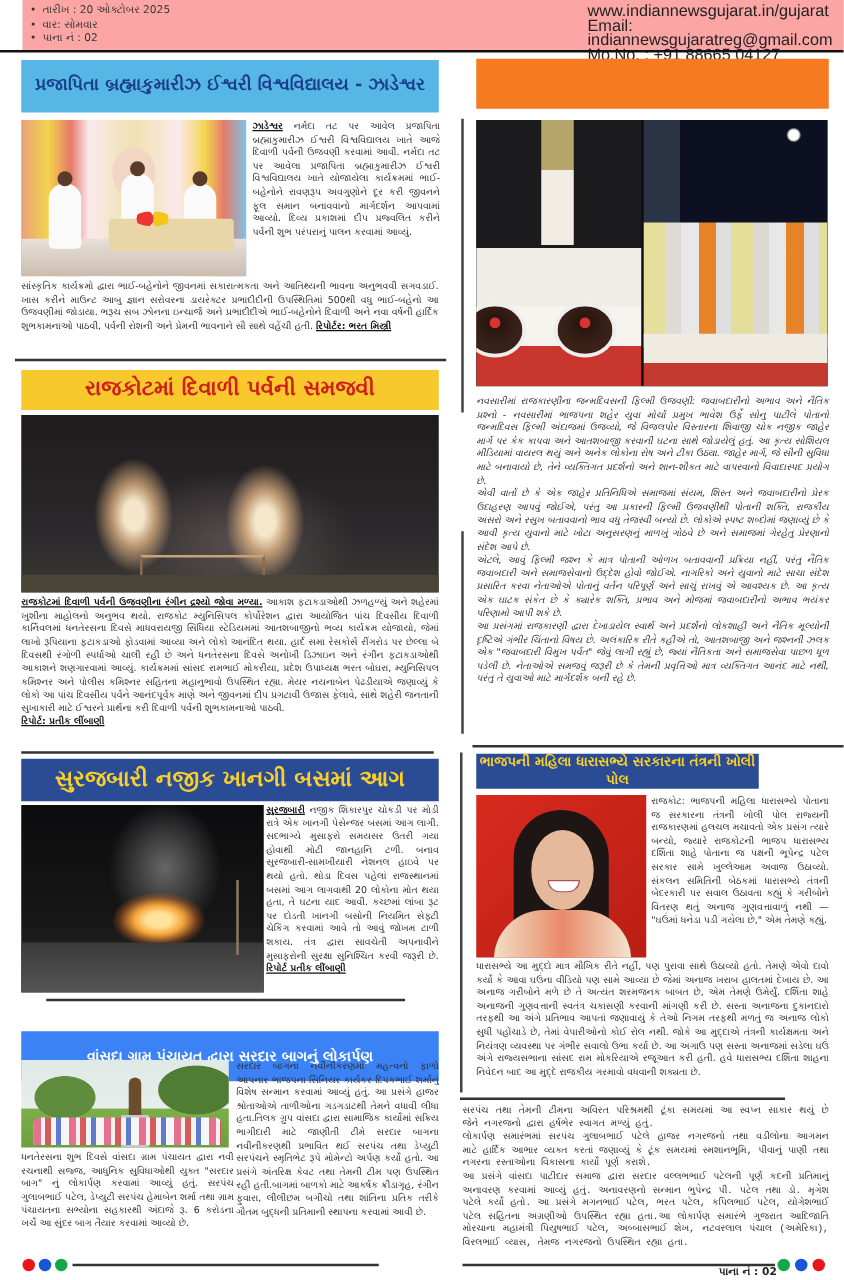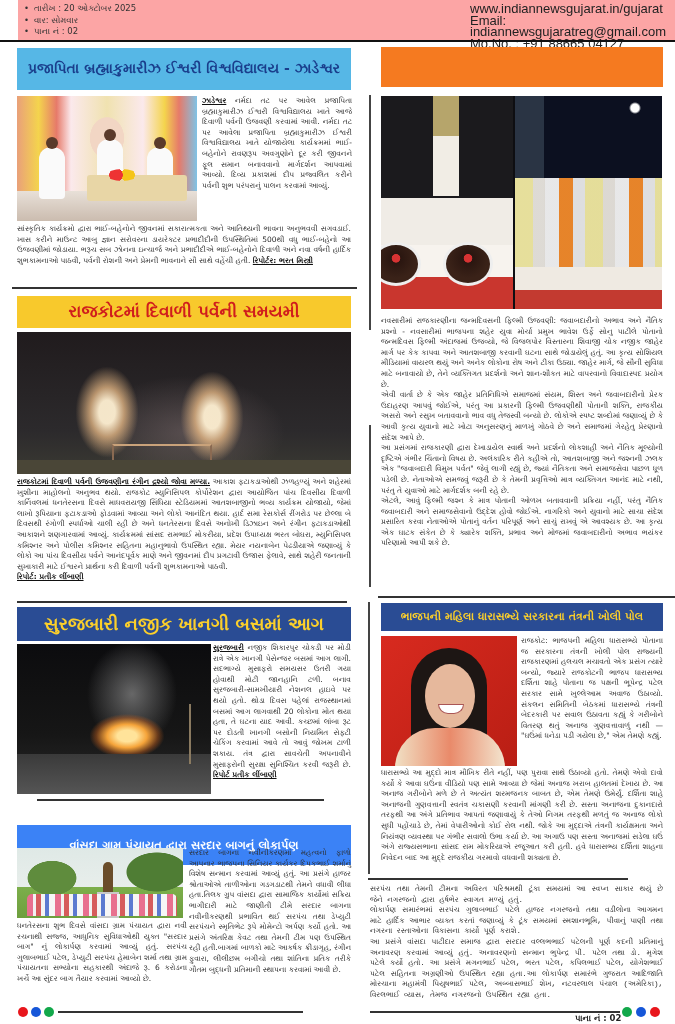--- a/index.html
+++ b/index.html
@@ -16,21 +16,21 @@
   .meta-right { left: 452px; top: 3px; font-size: 13px; line-height: 11.5px; color: #222; font-family: "Liberation Sans", sans-serif; }
   .hdr-rule { left: 0; top: 40px; width: 675px; height: 2px; background: #111; }
 
   
   .banner { display: flex; align-items: center; justify-content: center; text-align: center; font-weight: bold; line-height: 1.25; }
   .b-blue { left: 17px; top: 48px; width: 334px; height: 42px; background: #56b7e6; color: #1a3e8c; font-size: 14px; }
   .b-yellow { left: 17px; top: 296px; width: 334px; height: 32px; background: #f8c92c; color: #d01d1d; font-size: 17px; }
   .b-navy { left: 17px; top: 607px; width: 334px; height: 34px; background: #2a4c94; color: #fbcf2b; font-size: 18px; }
   .b-blue2 { left: 17px; top: 805px; width: 334px; height: 40px; background: #3b82f6; color: #fff; font-size: 11.5px; margin-top: 20px; }
   .b-orange { left: 381px; top: 47px; width: 282px; height: 40px; background: #f57a20; color: #1a1a1a; font-size: 12px; }
-  .b-navy2 { left: 381px; top: 603px; width: 282px; height: 28px; background: #2a4c94; color: #fbcf2b; font-size: 11px; }
+  .b-navy2 { left: 381px; top: 603px; width: 226px; height: 28px; background: #2a4c94; color: #fbcf2b; font-size: 11px; }
 
   
   .txt { font-size: 7.5px; line-height: 10.6px; text-align: justify; color: #2b2b2b; }
   .txt b { color: #111; text-decoration: underline; }
   .rule { height: 2px; background: #333; }
   .vrule { width: 2px; background: #444; }
 
   
   .img { overflow: hidden; }
   .img-bk {
@@ -130,21 +130,21 @@
   <div class="p" style="left:22px"></div>
   <div class="p" style="left:80px;bottom:30px"></div>
   <div class="p" style="left:130px"></div>
   <div class="table"></div>
   <div class="flowers"></div>
 </div>
 <div class="abs txt" style="left:202px;top:96px;width:150px;"><b>ઝાડેશ્વર</b><span> નર્મદા તટ પર આવેલ પ્રજાપિતા બ્રહ્માકુમારીઝ ઈશ્વરી વિશ્વવિદ્યાલય ખાતે આજે દિવાળી પર્વની ઉજવણી કરવામાં આવી. નર્મદા તટ પર આવેલા પ્રજાપિતા બ્રહ્માકુમારીઝ ઈશ્વરી વિશ્વવિદ્યાલય ખાતે યોજાયેલા કાર્યક્રમમાં ભાઈ-બહેનોને રાવણરૂપ અવગુણોને દૂર કરી જીવનને ફૂલ સમાન બનાવવાનો માર્ગદર્શન આપવામાં આવ્યો. દિવ્ય પ્રકાશમાં દીપ પ્રજ્વલિત કરીને પર્વની શુભ પરંપરાનું પાલન કરવામાં આવ્યું.</span></div>
 <div class="abs txt" style="left:17px;top:224px;width:334px;"><span>સાંસ્કૃતિક કાર્યક્રમો દ્વારા ભાઈ-બહેનોને જીવનમાં સકારાત્મકતા અને આતિથ્યની ભાવના અનુભવવી સગવડાઈ. ખાસ કરીને માઉન્ટ આબુ જ્ઞાન સરોવરના ડાયરેક્ટર પ્રભાદીદીની ઉપસ્થિતિમાં 500થી વધુ ભાઈ-બહેનો આ ઉજવણીમાં જોડાયા. ભરૂચ સબ ઝોનના ઇન્ચાર્જ અને પ્રભાદીદીએ ભાઈ-બહેનોને દિવાળી અને નવા વર્ષની હાર્દિક શુભકામનાઓ પાઠવી, પર્વની રોશની અને પ્રેમની ભાવનાને સૌ સાથે વહેંચી હતી.</span> <b>રિપોર્ટર: ભરત મિસ્ત્રી</b></div>
 <div class="abs rule" style="left:12px;top:287px;width:345px;"></div>
 
-<div class="abs banner b-yellow">રાજકોટમાં દિવાળી પર્વની સમયમી</div>
+<div class="abs banner b-yellow">રાજકોટમાં દિવાળી પર્વની સમજવી</div>
 <div class="abs img img-fw">
   <div class="ground"></div>
   <div class="frame"></div>
 </div>
 <div class="abs txt" style="left:17px;top:477px;width:334px;"><b>રાજકોટમાં દિવાળી પર્વની ઉજવણીના રંગીન દ્રશ્યો જોવા મળ્યા.</b><span> આકાશ ફટાકડાઓથી ઝળહળ્યું અને શહેરમાં ખુશીના માહોલનો અનુભવ થયો. રાજકોટ મ્યુનિસિપલ કોર્પોરેશન દ્વારા આયોજિત પાંચ દિવસીય દિવાળી કાર્નિવલમાં ધનતેરસના દિવસે માધવરાયજી સિંધિયા સ્ટેડિયમમાં આતશબાજીનો ભવ્ય કાર્યક્રમ યોજાયો, જેમાં લાખો રૂપિયાના ફટાકડાઓ ફોડવામાં આવ્યા અને લોકો આનંદિત થયા. હાર્દ સમા રેસકોર્સ રીંગરોડ પર છેલ્લા બે દિવસથી રંગોળી સ્પર્ધાઓ ચાલી રહી છે અને ધનતેરસના દિવસે અનોખી ડિઝાઇન અને રંગીન ફટાકડાઓથી આકાશને શણગારવામાં આવ્યું. કાર્યક્રમમાં સાંસદ રામભાઈ મોકરીયા, પ્રદેશ ઉપાધ્યક્ષ ભરત બોઘરા, મ્યુનિસિપલ કમિશ્નર અને પોલીસ કમિશ્નર સહિતના મહાનુભાવો ઉપસ્થિત રહ્યા. મેયર નયનાબેન પેઢડીયાએ જણાવ્યું કે લોકો આ પાંચ દિવસીય પર્વને આનંદપૂર્વક માણે અને જીવનમાં દીપ પ્રગટાવી ઉજાસ ફેલાવે, સાથે શહેરી જનતાની સુખાકારી માટે ઈશ્વરને પ્રાર્થના કરી દિવાળી પર્વની શુભકામનાઓ પાઠવી.</span><br><b>રિપોર્ટ: પ્રતીક લીંબાણી</b></div>
 <div class="abs rule" style="left:17px;top:601px;width:330px;"></div>
 
 <div class="abs banner b-navy">સુરજબારી નજીક ખાનગી બસમાં આગ</div>
 <div class="abs img img-bus">
   <div class="road"></div>
@@ -183,25 +183,25 @@
   <div class="l">
     <div class="tower"></div>
     <div class="cake" style="left:-10px"></div>
     <div class="cake" style="left:62px"></div>
   </div>
   <div class="r">
     <div class="people"></div>
     <div class="table"></div>
   </div>
 </div>
-<div class="abs txt" style="left:381px;top:316px;width:282px;">
+<div class="abs txt" style="left:381px;top:316px;width:282px;font-style:italic;">
   <p>નવસારીમાં રાજકારણીના જન્મદિવસની ફિલ્મી ઉજવણી: જવાબદારીનો અભાવ અને નૈતિક પ્રશ્નો - નવસારીમાં ભાજપના શહેર યુવા મોર્ચા પ્રમુખ ભાવેશ ઉર્ફે સોનુ પાટીલે પોતાનો જન્મદિવસ ફિલ્મી અંદાજમાં ઉજવ્યો, જે વિજલપોર વિસ્તારના શિવાજી ચોક નજીક જાહેર માર્ગ પર કેક કાપવા અને આતશબાજી કરવાની ઘટના સાથે જોડાયેલું હતું. આ કૃત્ય સોશિયલ મીડિયામાં વાયરલ થયું અને અનેક લોકોના રોષ અને ટીકા ઉઠ્યા. જાહેર માર્ગ, જે સૌની સુવિધા માટે બનાવાયો છે, તેને વ્યક્તિગત પ્રદર્શનો અને શાન-શૌકત માટે વાપરવાનો વિવાદાસ્પદ પ્રયોગ છે.</p>
   <p>એવી વાર્તા છે કે એક જાહેર પ્રતિનિધિએ સમાજમાં સંયમ, શિસ્ત અને જવાબદારીનો પ્રેરક ઉદાહરણ આપવું જોઈએ, પરંતુ આ પ્રકારની ફિલ્મી ઉજવણીથી પોતાની શક્તિ, રાજકીય અસરો અને રસુખ બતાવવાનો ભાવ વધુ તેજસ્વી બન્યો છે. લોકોએ સ્પષ્ટ શબ્દોમાં જણાવ્યું છે કે આવી કૃત્ય યુવાનો માટે ખોટા અનુસરણનું માળખું ગોઠવે છે અને સમાજમાં ગેરહેતુ પ્રેરણાનો સંદેશ આપે છે.</p>
+  <p>એટલે, આવું ફિલ્મી જશ્ન કે માત્ર પોતાની ઓળખ બતાવવાની પ્રક્રિયા નહીં, પરંતુ નૈતિક જવાબદારી અને સમાજસેવાનો ઉદ્દેશ હોવો જોઈએ. નાગરિકો અને યુવાનો માટે સાચા સંદેશ પ્રસારિત કરવા નેતાઓએ પોતાનું વર્તન પરિપૂર્ણ અને સાચું રાખવું એ આવશ્યક છે. આ કૃત્ય એક ઘાટક સંકેત છે કે ક્યારેક શક્તિ, પ્રભાવ અને મોજમાં જવાબદારીનો અભાવ ભયંકર પરિણામો આપી શકે છે.</p>
   <p>આ પ્રસંગમાં રાજકારણી દ્વારા દેખાડાયેલ સ્વાર્થ અને પ્રદર્શનો લોકશાહી અને નૈતિક મૂલ્યોની દૃષ્ટિએ ગંભીર ચિંતાનો વિષય છે. અલંકારિક રીતે કહીએ તો, આતશબાજી અને જશ્નની ઝલક એક "જવાબદારી વિમુખ પર્વત" જેવું લાગી રહ્યું છે, જ્યાં નૈતિકતા અને સમાજસેવા પાછળ ધૂળ પડેલી છે. નેતાઓએ સમજવું જરૂરી છે કે તેમની પ્રવૃત્તિઓ માત્ર વ્યક્તિગત આનંદ માટે નથી, પરંતુ તે યુવાઓ માટે માર્ગદર્શક બની રહે છે.</p>
-  <p>એટલે, આવું ફિલ્મી જશ્ન કે માત્ર પોતાની ઓળખ બતાવવાની પ્રક્રિયા નહીં, પરંતુ નૈતિક જવાબદારી અને સમાજસેવાનો ઉદ્દેશ હોવો જોઈએ. નાગરિકો અને યુવાનો માટે સાચા સંદેશ પ્રસારિત કરવા નેતાઓએ પોતાનું વર્તન પરિપૂર્ણ અને સાચું રાખવું એ આવશ્યક છે. આ કૃત્ય એક ઘાટક સંકેત છે કે ક્યારેક શક્તિ, પ્રભાવ અને મોજમાં જવાબદારીનો અભાવ ભયંકર પરિણામો આપી શકે છે.</p>
 </div>
 <div class="abs rule" style="left:378px;top:596px;width:297px;"></div>
 
 <div class="abs banner b-navy2">ભાજપની મહિલા ધારાસભ્યે સરકારના તંત્રની ખોલી પોલ</div>
 <div class="abs img img-mla">
   <div class="hair"></div>
   <div class="face"></div>
   <div class="body"></div>
 </div>
 <div class="abs txt" style="left:521px;top:636px;width:142px;"><span>રાજકોટ: ભાજપની મહિલા ધારાસભ્યે પોતાના જ સરકારના તંત્રની ખોલી પોલ રાજ્યની રાજકારણમાં હલચલ મચાવતો એક પ્રસંગ ત્યારે બન્યો, જ્યારે રાજકોટની ભાજપ ધારાસભ્ય દર્શિતા શાહે પોતાના જ પક્ષની ભૂપેન્દ્ર પટેલ સરકાર સામે ખુલ્લેઆમ અવાજ ઉઠાવ્યો. સંકલન સમિતિની બેઠકમાં ધારાસભ્યે તંત્રની બેદરકારી પર સવાલ ઉઠાવતા કહ્યું કે ગરીબોને વિતરણ થતું અનાજ ગુણવત્તાવાળું નથી — "ઘઉંમાં ધનેડા પડી ગયેલા છે," એમ તેમણે કહ્યું.</span></div>

